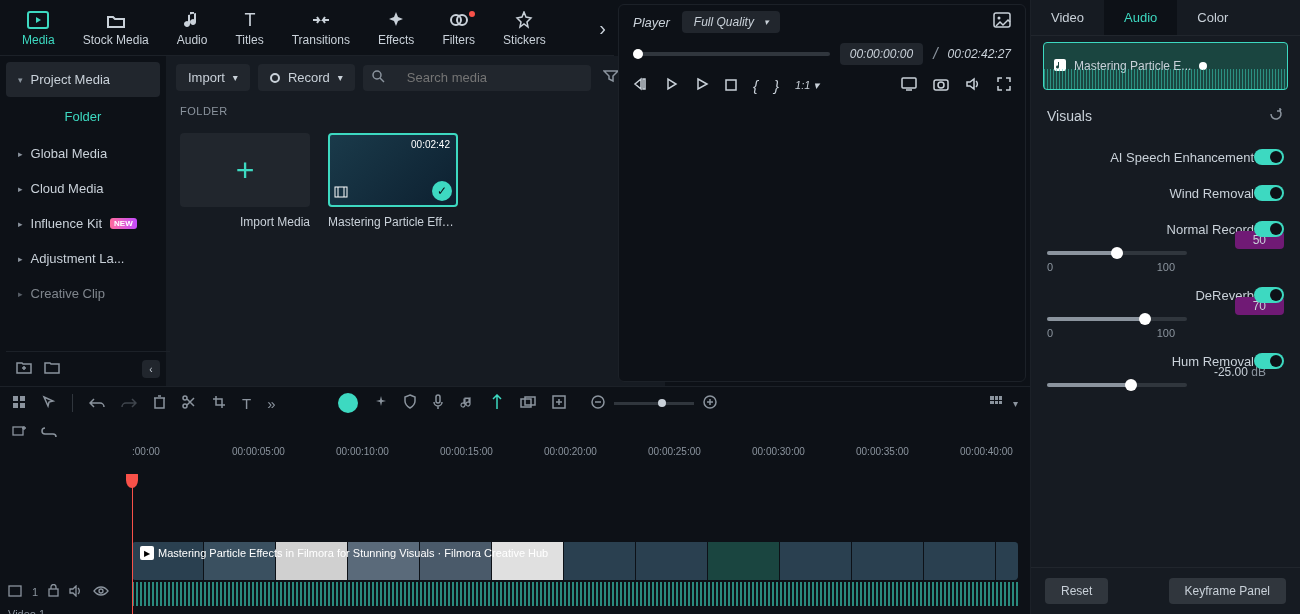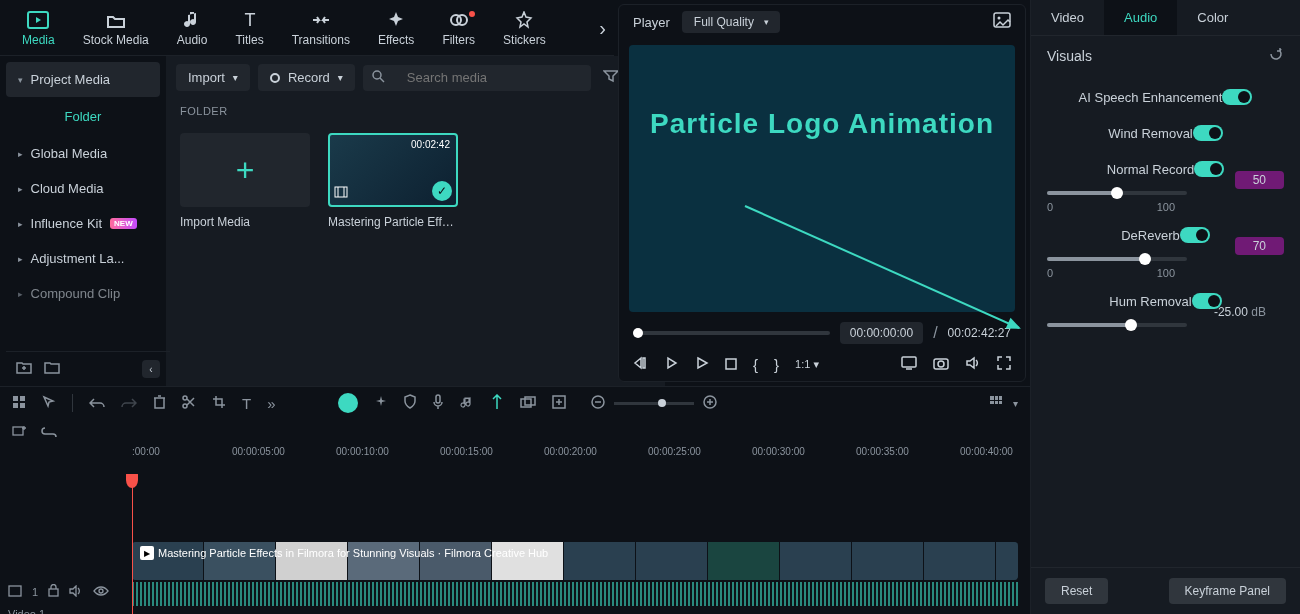--- a/index.html
+++ b/index.html
@@ -22,30 +22,30 @@
 .badge-new{background:linear-gradient(90deg,#ff6b9d,#c44bff);color:#fff;font-size:8px;padding:1px 4px;border-radius:3px;font-weight:700;}
 .side-bottom{display:flex;align-items:center;gap:12px;padding:8px 10px;border-top:1px solid #1c2128;}
 .media-area{background:#161b22;display:flex;flex-direction:column;}
 .media-toolbar{display:flex;align-items:center;gap:8px;padding:8px 10px;}
 .drop-btn{display:flex;align-items:center;gap:8px;background:#21262d;padding:6px 12px;border-radius:4px;font-size:13px;cursor:pointer;}
 .search-row{display:flex;align-items:center;gap:22px;flex:1;background:#21262d;border-radius:4px;padding:4px 8px;}
 .search-row input{background:transparent;border:none;color:#c9d1d9;font-size:13px;outline:none;flex:1;}
 .tool-icon{color:#8b949e;cursor:pointer;padding:4px;}
 .folder-label{padding:6px 14px;font-size:11px;color:#8b949e;letter-spacing:0.5px;}
 .media-grid{display:flex;gap:18px;padding:10px 14px;}
-.media-card{width:130px;}
+.media-card{width:130px;text-align:right;}
 .media-thumb{width:130px;height:74px;background:#21262d;border-radius:4px;display:flex;align-items:center;justify-content:center;position:relative;}
 .media-thumb.imported{background:linear-gradient(135deg,#1a3a4a,#0d2030);border:2px solid #3dd9c1;}
 .plus-big{font-size:32px;color:#3dd9c1;font-weight:200;}
 .thumb-time{position:absolute;top:4px;right:6px;font-size:10px;color:#fff;}
 .thumb-check{position:absolute;bottom:4px;right:4px;width:20px;height:20px;background:#3dd9c1;border-radius:50%;display:flex;align-items:center;justify-content:center;color:#0d1117;font-size:12px;}
 .thumb-icon{position:absolute;bottom:4px;left:4px;color:#fff;font-size:12px;}
 .media-name{font-size:12px;color:#c9d1d9;margin-top:8px;white-space:nowrap;overflow:hidden;text-overflow:ellipsis;}
 
-.player{grid-column:2/3;grid-row:1/3;background:#0d1117;border:1px solid #1c2128;border-radius:6px;margin:4px;display:flex;flex-direction:column;}
+.player{grid-column:2/3;grid-row:1/3;background:#0d1117;border:1px solid #1c2128;border-radius:6px;margin:4px;display:flex;flex-direction:column;font-style:italic;}
 .player-head{display:flex;align-items:center;gap:12px;padding:6px 14px;}
 .player-label{font-size:13px;color:#c9d1d9;}
 .qual-drop{display:flex;align-items:center;gap:10px;background:#21262d;padding:4px 12px;border-radius:4px;font-size:12px;}
 .player-head-right{margin-left:auto;color:#c9d1d9;}
 .preview{flex:1;background:#0a3040;margin:6px 10px;border-radius:4px;position:relative;display:flex;align-items:center;justify-content:center;}
 .preview-text{color:#3dd9c1;font-size:28px;font-weight:700;letter-spacing:1px;}
 .annot-arrow{position:absolute;top:60%;left:30%;width:300px;height:2px;background:#3dd9c1;transform:rotate(24deg);transform-origin:left;}
 .annot-arrow::after{content:"";position:absolute;right:-2px;top:-5px;border-left:14px solid #3dd9c1;border-top:6px solid transparent;border-bottom:6px solid transparent;}
 .player-time{display:flex;align-items:center;gap:10px;padding:4px 14px;}
 .scrub{flex:1;height:4px;background:#30363d;border-radius:2px;position:relative;}
@@ -61,21 +61,21 @@
 .rtab{padding:10px 20px;font-size:13px;cursor:pointer;color:#c9d1d9;}
 .rtab.active{color:#3dd9c1;background:#0d1117;}
 .rsubtabs{display:flex;gap:12px;padding:10px 14px;}
 .rsub{padding:4px 14px;font-size:12px;border-radius:14px;cursor:pointer;}
 .rsub.active{background:#2a5a52;color:#3dd9c1;}
 .clip-chip{margin:6px 12px;background:#1a4540;border:1px solid #3dd9c1;border-radius:4px;padding:8px 10px;display:flex;align-items:center;gap:8px;font-size:12px;position:relative;height:48px;}
 .clip-wave{position:absolute;left:0;right:0;bottom:0;height:20px;background:repeating-linear-gradient(90deg,#3dd9c1 0 1px,transparent 1px 3px);opacity:0.5;}
 .rsection{padding:10px 16px;}
 .rsec-head{display:flex;align-items:center;justify-content:space-between;font-size:14px;font-weight:500;margin-bottom:4px;}
 .reset-ico{color:#8b949e;cursor:pointer;}
-.rrow{display:flex;align-items:center;justify-content:center;padding:10px 16px;font-size:13px;}
+.rrow{display:flex;align-items:center;justify-content:flex-end;padding:10px 16px;font-size:13px;}
 .toggle{width:30px;height:16px;background:#3dd9c1;border-radius:8px;position:relative;cursor:pointer;}
 .toggle::after{content:"";position:absolute;right:2px;top:2px;width:12px;height:12px;background:#0d1117;border-radius:50%;}
 .slider-row{padding:4px 16px 0;}
 .slider{width:100%;height:4px;background:#30363d;border-radius:2px;position:relative;}
 .slider-fill{position:absolute;height:100%;background:#8b949e;border-radius:2px;}
 .slider-thumb{position:absolute;width:12px;height:12px;background:#fff;border-radius:50%;top:-4px;transform:translateX(-50%);}
 .slider-value{float:right;background:#701a75;padding:2px 18px;border-radius:4px;font-size:12px;margin-top:-20px;}
 .slider-labels{display:flex;justify-content:space-between;font-size:11px;color:#8b949e;padding:6px 16px 0;}
 .rfooter{margin-top:auto;display:flex;padding:10px 14px;border-top:1px solid #21262d;}
 .rbtn{flex:0 0 auto;background:#30363d;padding:6px 16px;border-radius:4px;font-size:12px;cursor:pointer;}
@@ -199,21 +199,21 @@
           <span class="side-tri">▸</span>
           <span>Influence Kit</span>
           <span class="badge-new">NEW</span>
         </div>
       <div class="side-item">
           <span class="side-tri">▸</span>
           <span>Adjustment La...</span>
         </div>
       <div class="side-item" style="opacity:0.6;">
           <span class="side-tri">▸</span>
-          <span>Compound Clip</span>
+          <span>Creative Clip</span>
         </div>
       <div class="side-bottom" style="position:absolute;bottom:228px;width:164px;">
         <span><svg width="16" height="14" viewBox="0 0 16 14">
               <path d="M1 3h5l1 1h8v9H1z" fill="none" stroke="#8b949e" stroke-width="1.5"></path>
               <path d="M8 6v4M6 8h4" stroke="#8b949e" stroke-width="1.5"></path>
             </svg></span>
         <span><svg width="16" height="14" viewBox="0 0 16 14">
               <path d="M1 3h5l1 1h8v9H1z" fill="none" stroke="#8b949e" stroke-width="1.5"></path>
             </svg></span>
         <span class="collapse-chev" style="position:static;margin-left:auto;">‹</span>
@@ -273,24 +273,20 @@
       <div class="qual-drop">
           <span>Full Quality</span>
           <span style="font-size:9px;">▾</span>
         </div>
       <span class="player-head-right"><svg width="18" height="16" viewBox="0 0 18 16">
             <rect x="1" y="1" width="16" height="14" rx="2" fill="none" stroke="currentColor" stroke-width="1.5"></rect>
             <circle cx="6" cy="6" r="1.5"></circle>
             <path d="M3 14l4-4 3 3 5-5 2 2" fill="none" stroke="currentColor" stroke-width="1.5"></path>
           </svg></span>
     </div>
-    <div class="preview">
-      <span class="preview-text" style="margin-top:-110px;">Particle Logo Animation</span>
-      <div class="annot-arrow"></div>
-    </div>
     <div class="player-time">
       <div class="scrub">
           <div class="scrub-dot"></div>
         </div>
       <span class="time-box">00:00:00:00</span>
       <span class="time-sep">/</span>
       <span class="time-total">00:02:42:27</span>
     </div>
     <div class="player-controls">
       <span class="pctl"><svg width="16" height="14" viewBox="0 0 16 14">
@@ -323,20 +319,29 @@
             <path d="M1 5V1h4M13 5V1H9M1 9v4h4M13 9v4H9" fill="none" stroke="currentColor" stroke-width="1.5"></path>
           </svg></span>
     </div>
   </div>
 
   <div class="rightpanel">
     <div class="rtabs">
       <div class="rtab">Video</div>
       <div class="rtab active">Audio</div>
       <div class="rtab">Color</div>
+    </div>
+    <div class="clip-chip">
+      <span><svg width="12" height="12" viewBox="0 0 12 12">
+            <rect width="12" height="12" rx="2" fill="#fff"></rect>
+            <path d="M5 3v5a1.5 1.5 0 11-1-1.4V3z" fill="#1a4540"></path>
+          </svg></span>
+      <span>Mastering Particle E...</span>
+      <span style="width:8px;height:8px;background:#fff;border-radius:50%;"></span>
+      <div class="clip-wave"></div>
     </div>
     <div class="rsection">
       <div class="rsec-head">
           <span>Visuals</span>
           <span class="reset-ico"><svg width="16" height="16" viewBox="0 0 16 16">
               <path d="M3 8a5 5 0 109-3l1-2M12 2v3h-3" fill="none" stroke="currentColor" stroke-width="1.5"></path>
             </svg></span>
         </div>
     </div>
     <div class="rrow">

